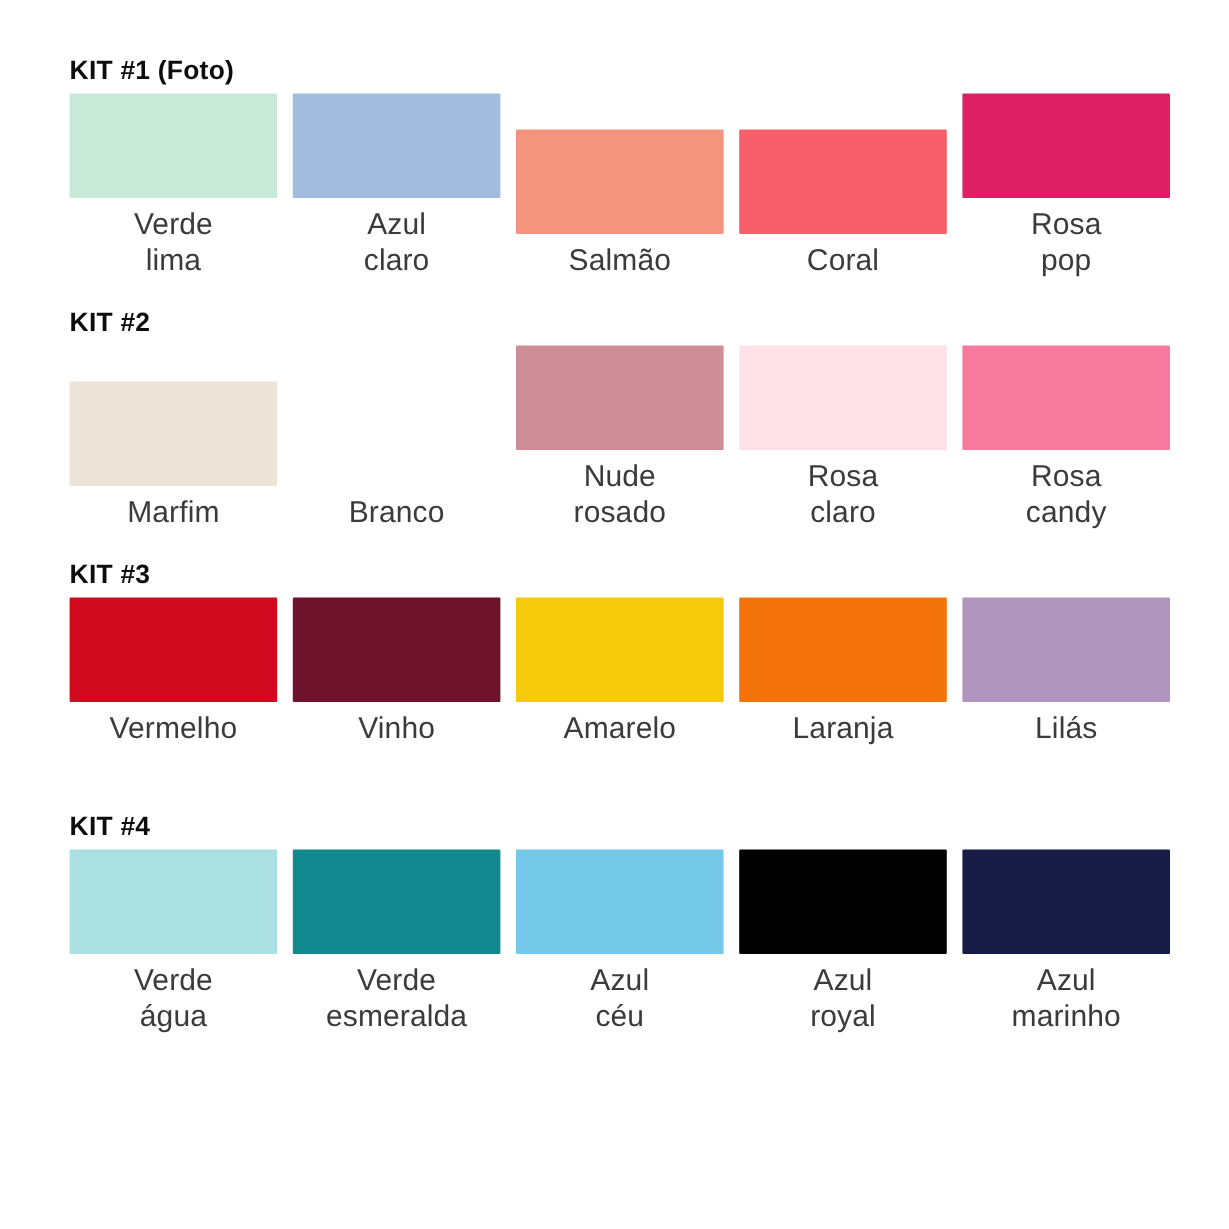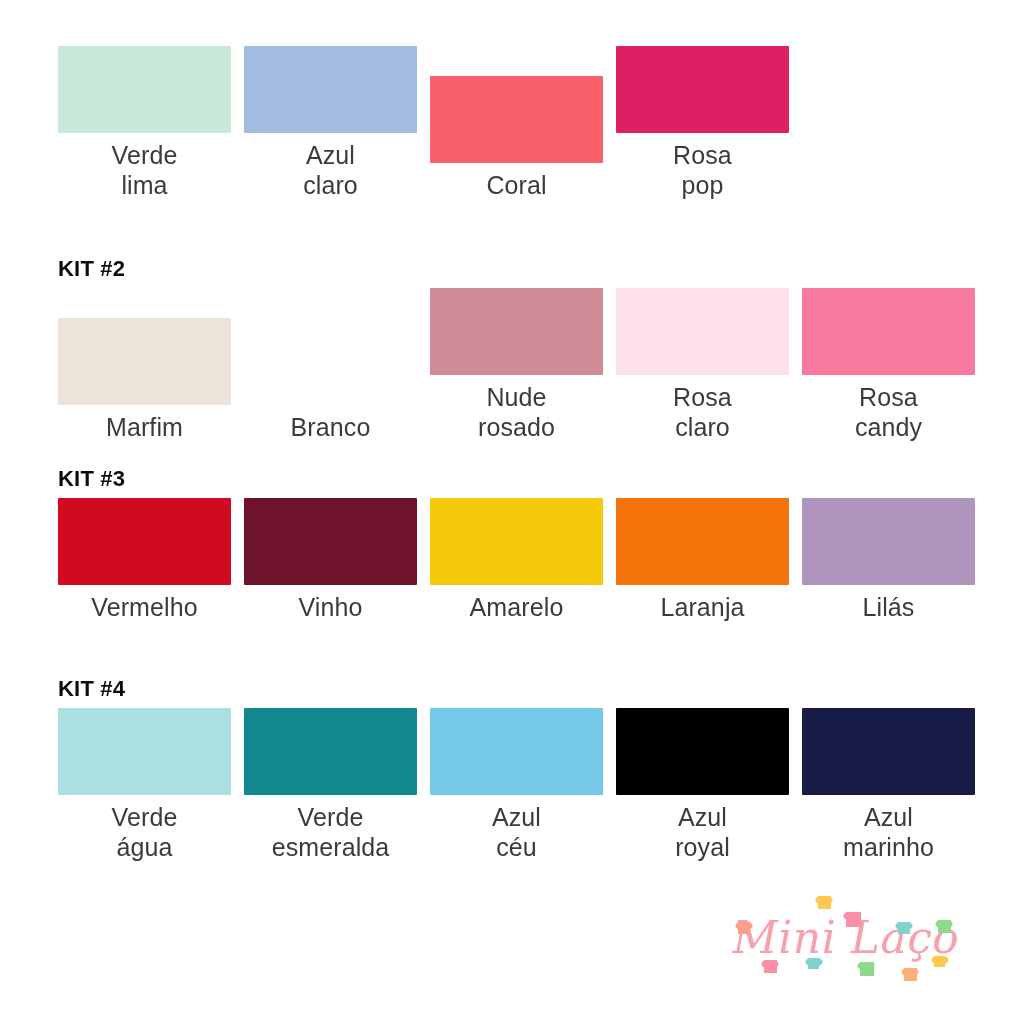--- a/index.html
+++ b/index.html
@@ -121,32 +121,37 @@
   }
   .logo-heart::before { left: 3px; transform: rotate(-45deg); transform-origin: 0 100%; }
   .logo-heart::after  { left: 3px; transform: rotate(45deg);  transform-origin: 100% 100%; }
 </style>
 </head>
 <body>
 
 <div id="palette-sheet">
 
   <div class="kit-group" id="kit-group-0">
+      <div class="kit-title">KIT #1 (Foto)</div>
       <div class="swatch-row">
         <div class="swatch-cell">
           <div class="swatch-chip" style="background: rgb(200, 233, 216);"></div>
           <div class="swatch-label">Verde
 lima</div>
         </div>
         <div class="swatch-cell">
           <div class="swatch-chip" style="background: rgb(162, 188, 224);"></div>
           <div class="swatch-label">Azul
 claro</div>
         </div>
         <div class="swatch-cell">
+          <div class="swatch-chip" style="background: rgb(244, 147, 126);"></div>
+          <div class="swatch-label">Salmão</div>
+        </div>
+        <div class="swatch-cell">
           <div class="swatch-chip" style="background: rgb(248, 95, 106);"></div>
           <div class="swatch-label">Coral</div>
         </div>
         <div class="swatch-cell">
           <div class="swatch-chip" style="background: rgb(221, 31, 99);"></div>
           <div class="swatch-label">Rosa
 pop</div>
         </div>
       </div>
     </div>
@@ -226,26 +231,13 @@
           <div class="swatch-label">Azul
 royal</div>
         </div>
         <div class="swatch-cell">
           <div class="swatch-chip" style="background: rgb(24, 27, 70);"></div>
           <div class="swatch-label">Azul
 marinho</div>
         </div>
       </div>
     </div>
-    <div id="brand-logo">
-    <div class="logo-wordmark">Mini Laço</div>
-  <span class="logo-heart" style="background: rgb(255, 201, 77); left: 106px; top: 2px; width: 13px; height: 13px;"></span>
-      <span class="logo-heart" style="background: rgb(255, 158, 142); left: 26px; top: 28px; width: 12px; height: 12px;"></span>
-      <span class="logo-heart" style="background: rgb(249, 143, 168); left: 134px; top: 18px; width: 15px; height: 15px;"></span>
-      <span class="logo-heart" style="background: rgb(127, 212, 203); left: 186px; top: 28px; width: 12px; height: 12px;"></span>
-      <span class="logo-heart" style="background: rgb(143, 217, 138); left: 226px; top: 26px; width: 13px; height: 13px;"></span>
-      <span class="logo-heart" style="background: rgb(249, 143, 168); left: 52px; top: 66px; width: 13px; height: 13px;"></span>
-      <span class="logo-heart" style="background: rgb(127, 212, 203); left: 96px; top: 64px; width: 11px; height: 11px;"></span>
-      <span class="logo-heart" style="background: rgb(143, 217, 138); left: 148px; top: 68px; width: 14px; height: 14px;"></span>
-      <span class="logo-heart" style="background: rgb(255, 176, 122); left: 192px; top: 74px; width: 13px; height: 13px;"></span>
-      <span class="logo-heart" style="background: rgb(255, 201, 77); left: 222px; top: 62px; width: 11px; height: 11px;"></span>
-    </div>
 </div>
 
 </body></html>

